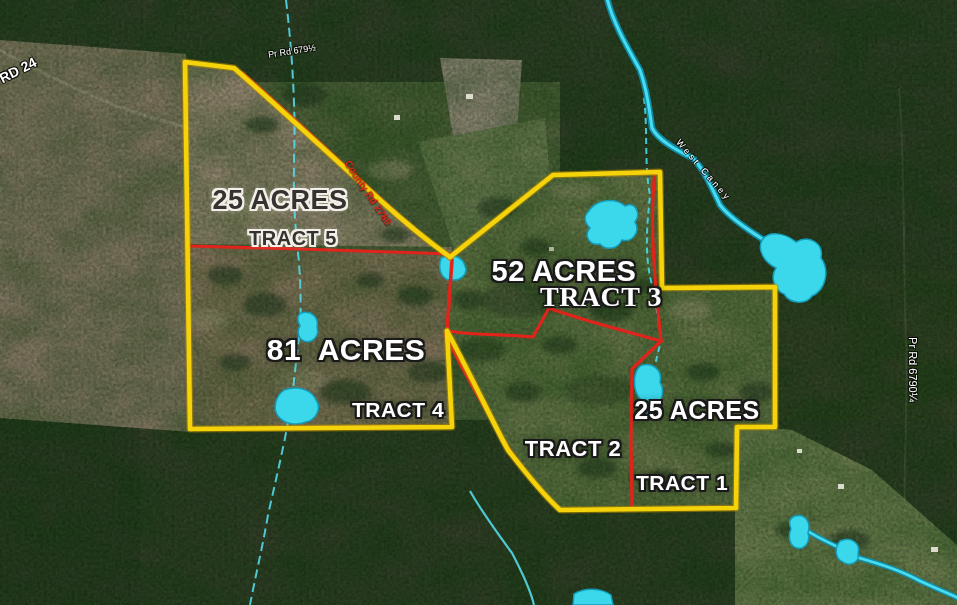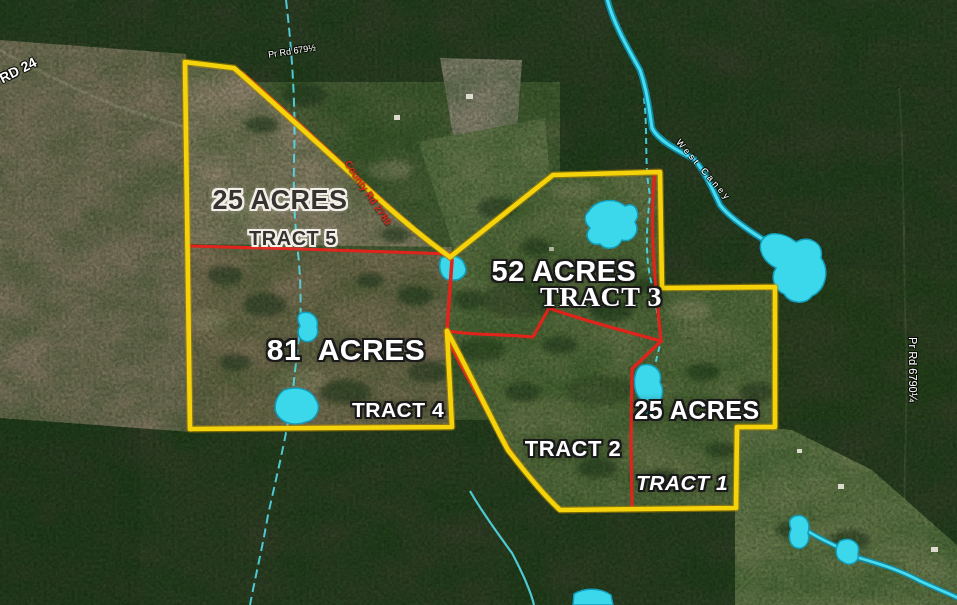--- a/index.html
+++ b/index.html
@@ -182,21 +182,21 @@
 
   <div class="lbl" style="left:564px;top:271px;font-size:29px;">52 ACRES</div>
   <div class="lbl" style="left:601px;top:297px;font-size:28px;font-family:Liberation Serif, serif;">TRACT 3</div>
 
   <div class="lbl" style="left:346px;top:350px;font-size:30px;">81  ACRES</div>
   <div class="lbl" style="left:398px;top:409px;font-size:21px;">TRACT 4</div>
 
   <div class="lbl" style="left:573px;top:449px;font-size:22px;">TRACT 2</div>
 
   <div class="lbl" style="left:697px;top:410px;font-size:25px;">25 ACRES</div>
-  <div class="lbl" style="left:682px;top:482px;font-size:21px;font-style:italic;">TRACT 1</div>
+  <div class="lbl" style="left:682px;top:482px;font-size:21px;">TRACT 1</div>
 
   <div class="road-lbl" style="left:-2px;top:63px;font-size:14px;transform:rotate(-27deg);">RD 24</div>
   <div class="road-lbl" style="left:268px;top:47px;font-size:9px;transform:rotate(-9deg);font-weight:normal;">Pr Rd 679½</div>
   <div class="road-lbl road-red" style="left:330px;top:188px;font-size:10px;transform:rotate(56deg);">County Rd 2780</div>
   <div class="road-lbl" style="left:664px;top:166px;font-size:9px;transform:rotate(49deg);letter-spacing:3px;font-weight:normal;">West Caney</div>
   <div class="road-lbl" style="left:880px;top:364px;font-size:11px;transform:rotate(90deg);font-weight:normal;">Pr Rd 6790¼</div>
 
 </div>
 
 </body></html>

